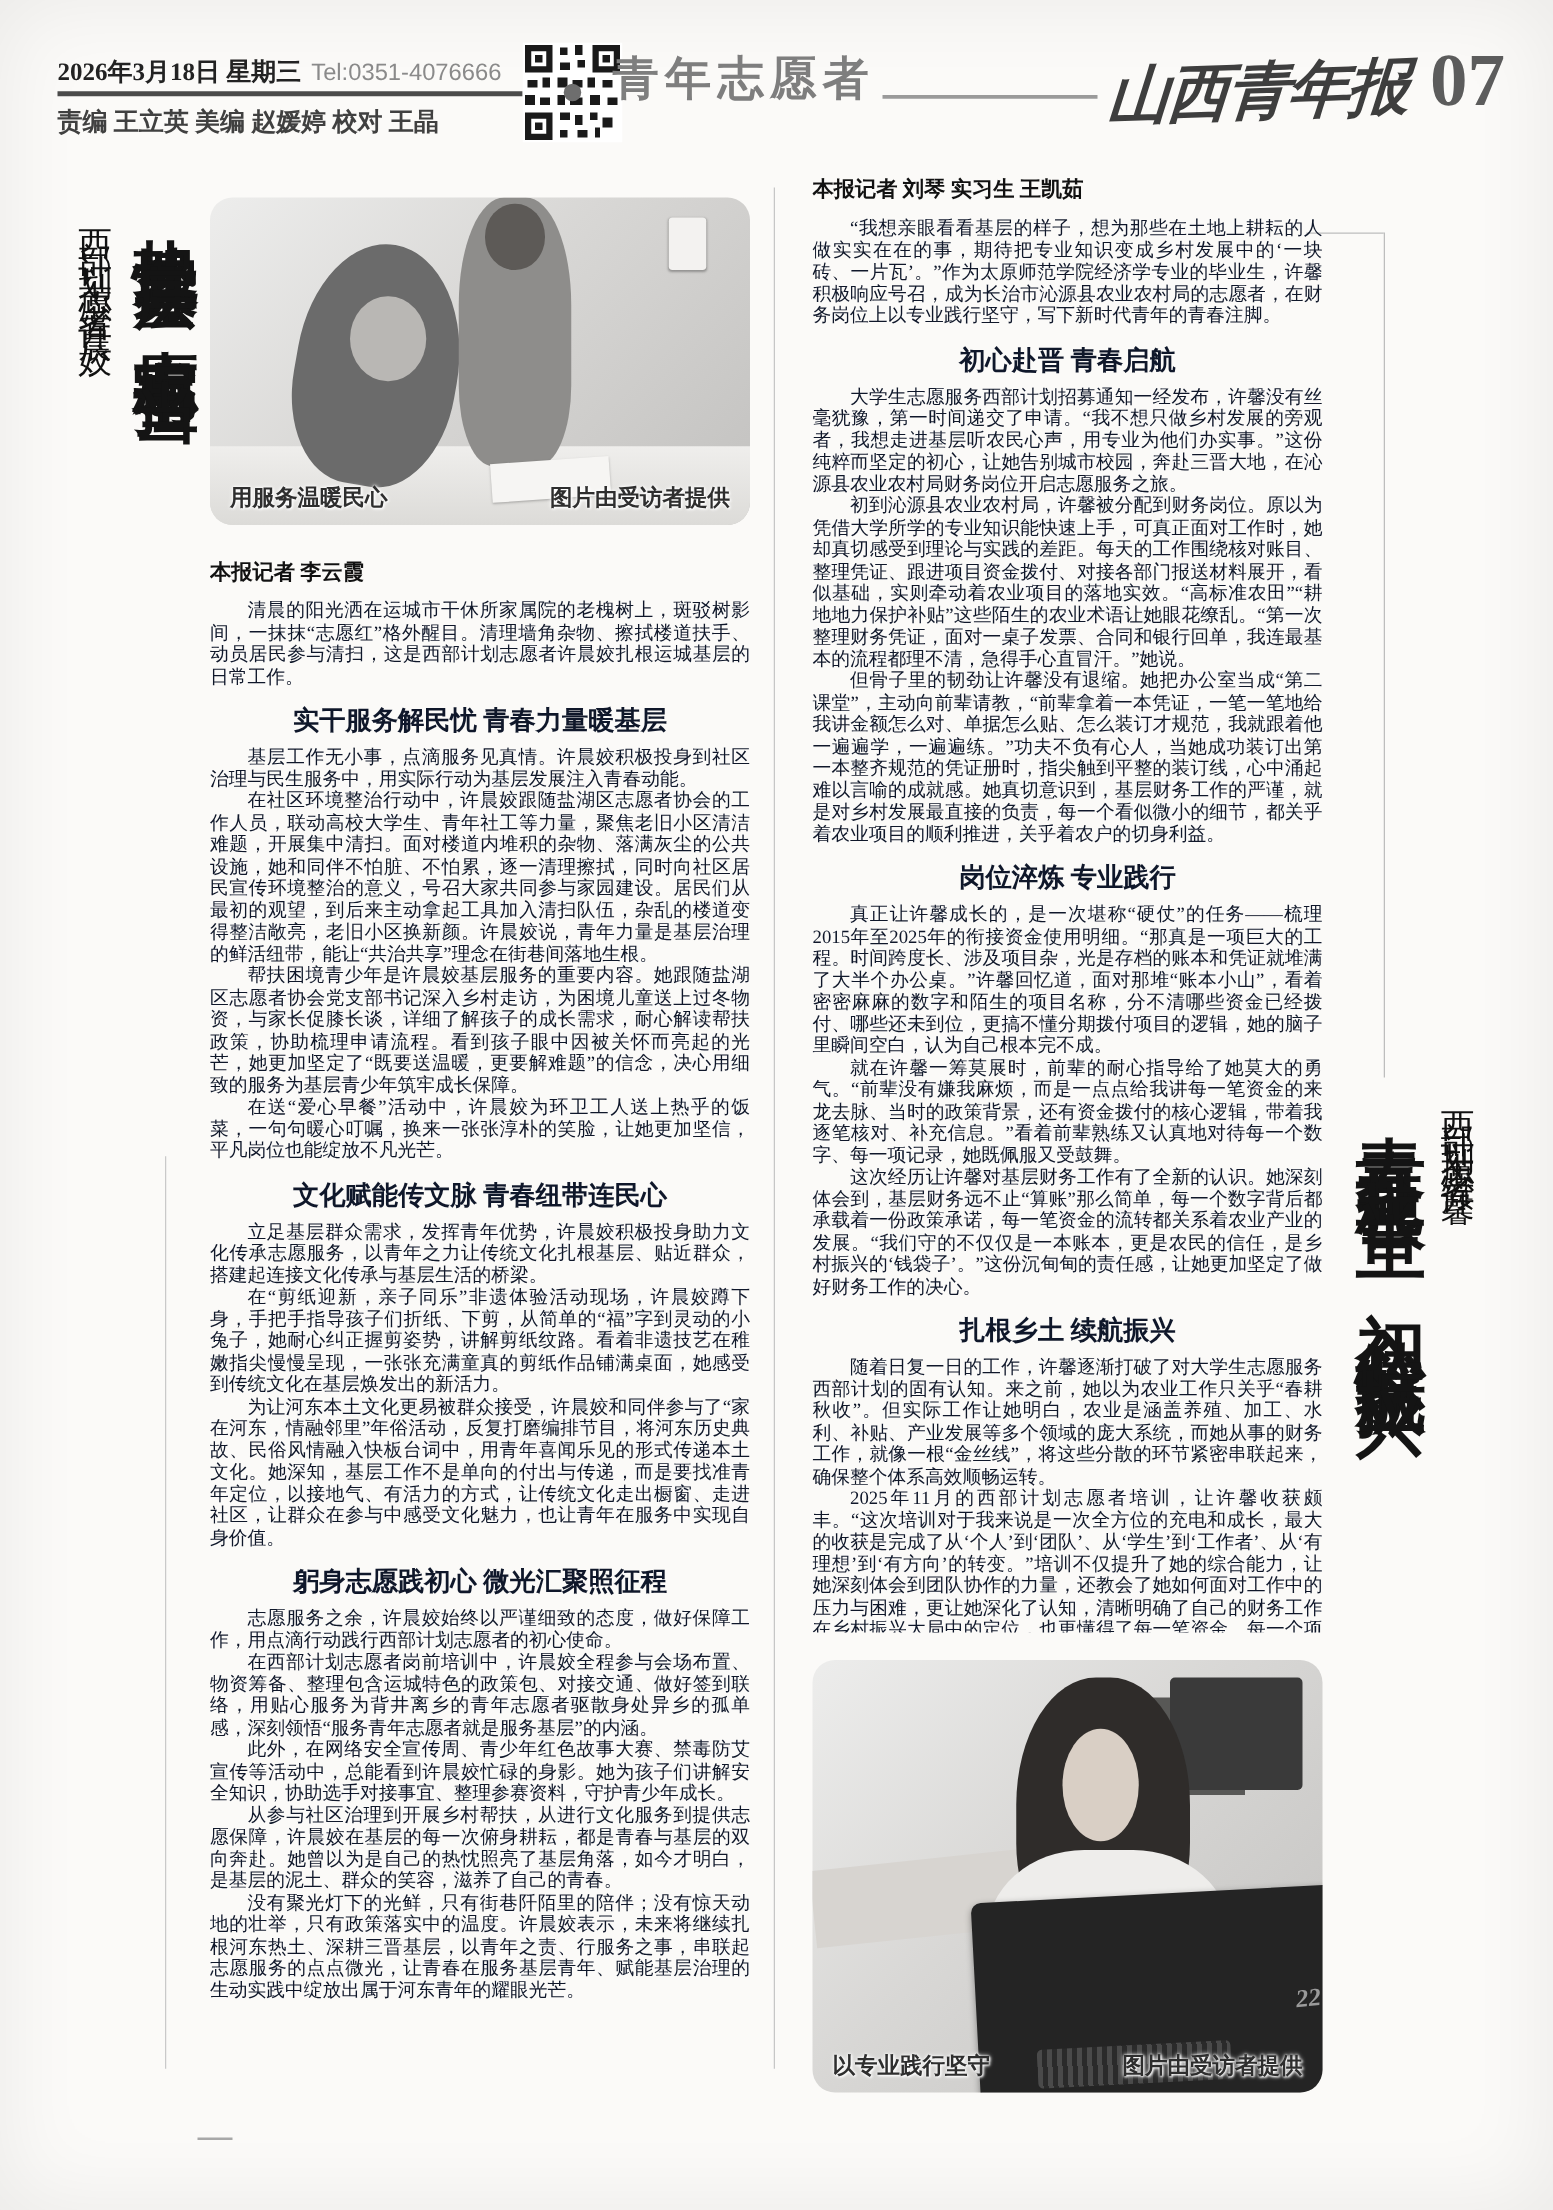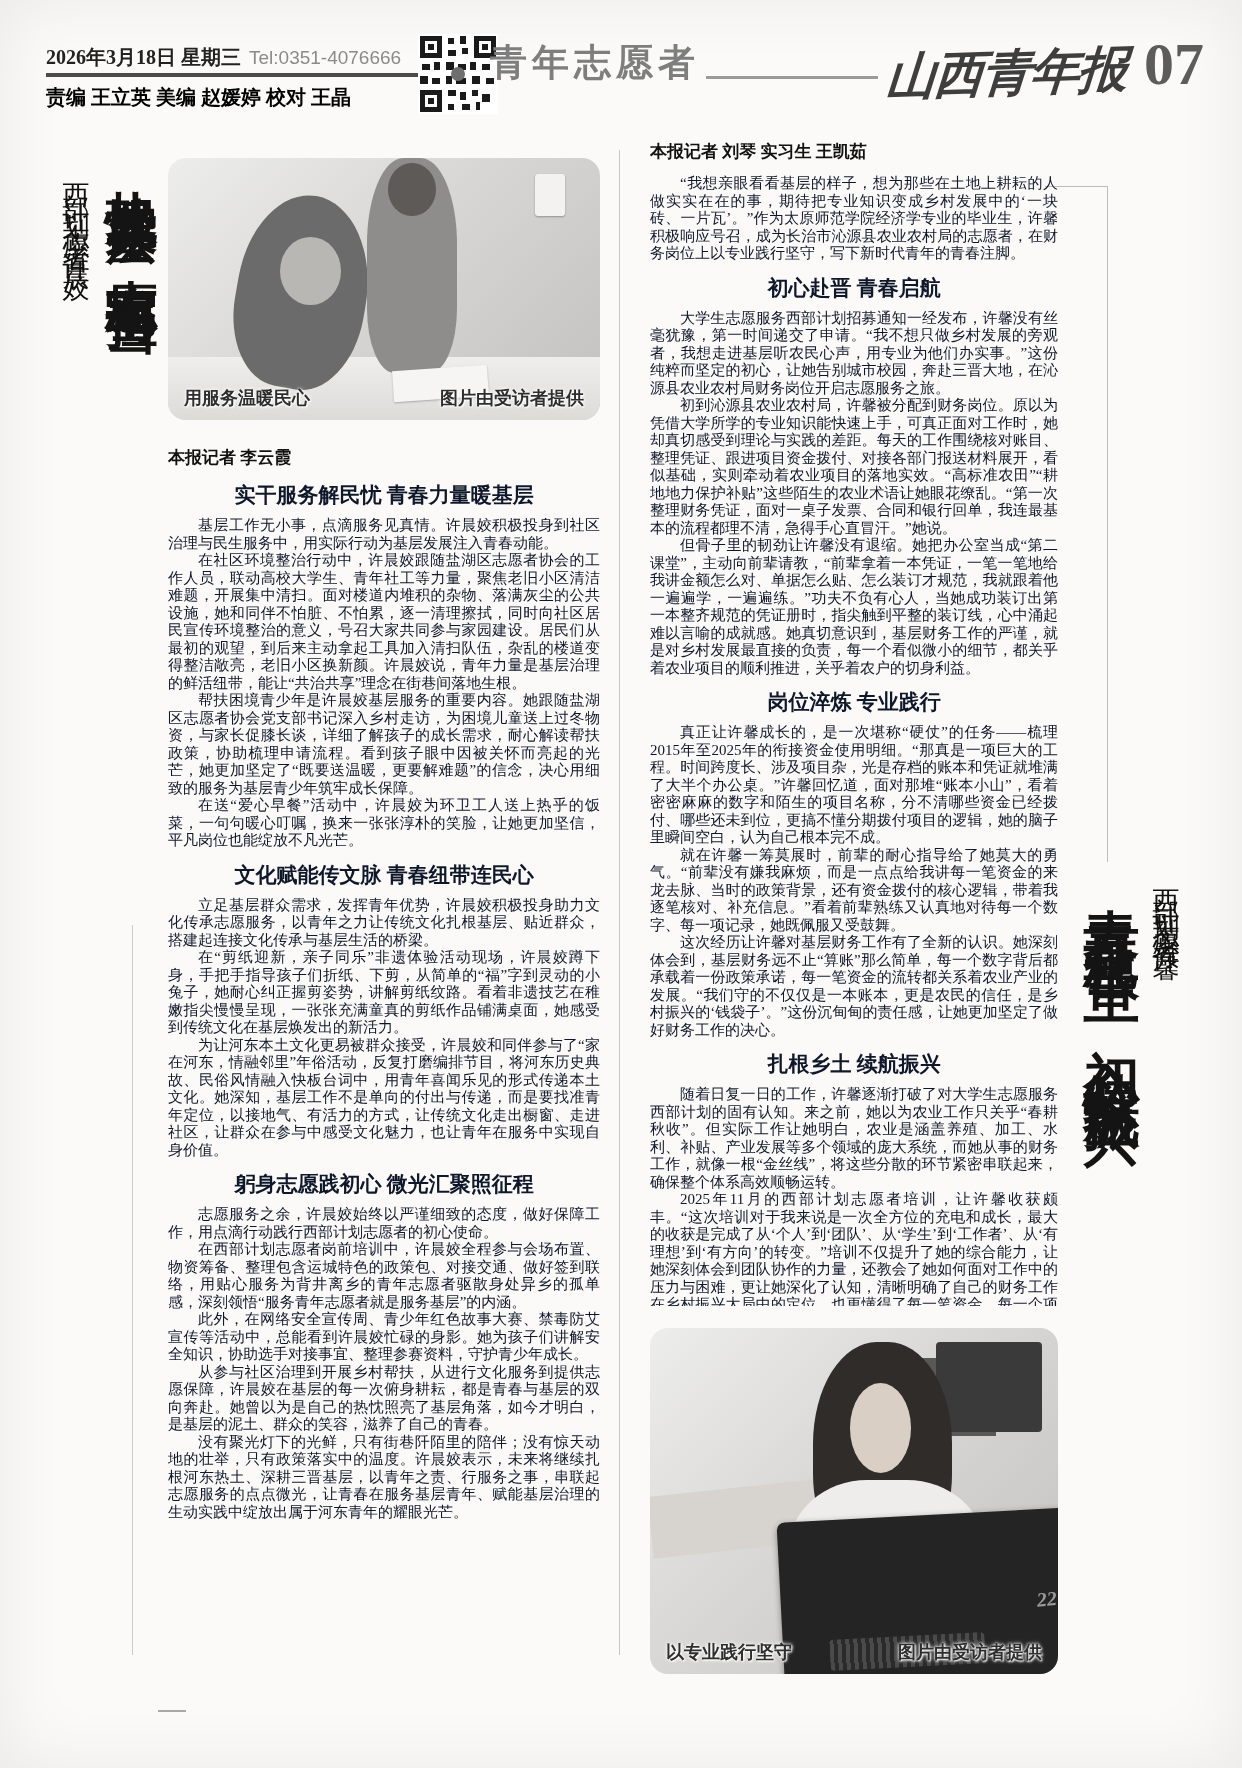--- a/index.html
+++ b/index.html
@@ -7,21 +7,21 @@
     width:1242px;height:1768px;position:relative;
     background:#fbfaf8;
     font-family:"Liberation Serif",serif;
     color:#1c1c1c;overflow:hidden;
     box-shadow:inset 0 0 70px rgba(0,0,0,0.07);
   }
   
   .hdr-date{position:absolute;left:46px;top:44px;font-size:20px;font-weight:bold;color:#222;white-space:nowrap;}
   .hdr-date .tel{font-weight:normal;color:#8a8a8a;margin-left:8px;font-family:"Liberation Sans",sans-serif;font-size:19px;}
   .hdr-rule{position:absolute;left:46px;top:73px;width:372px;height:4px;background:#4b4b4b;}
-  .hdr-editors{position:absolute;left:46px;top:84px;font-size:20px;font-weight:600;color:#000000;white-space:nowrap;}
+  .hdr-editors{position:absolute;left:46px;top:84px;font-size:20px;font-weight:600;color:#404040;white-space:nowrap;}
   .qr{position:absolute;left:418px;top:34px;width:80px;height:80px;}
   .section-title{position:absolute;left:490px;top:38px;font-size:37px;font-weight:bold;color:#7e7e7e;letter-spacing:5px;white-space:nowrap;}
   .section-rule{position:absolute;left:706px;top:76px;width:172px;height:3px;background:#9a9a9a;}
   .masthead{position:absolute;left:886px;top:40px;font-size:50px;font-weight:bold;font-style:italic;color:#3e3e3e;transform:rotate(-2deg) skewX(-6deg);letter-spacing:-2px;white-space:nowrap;}
   .pagenum{position:absolute;left:1144px;top:30px;font-size:60px;font-weight:bold;color:#5c5c5c;}
 
   
   .v{writing-mode:vertical-rl;text-orientation:upright;}
   .left-head-main{position:absolute;left:96px;top:150px;height:790px;font-size:52px;font-weight:bold;color:#141414;letter-spacing:5px;}
   .left-head-sub{position:absolute;left:58px;top:162px;height:520px;font-size:27px;color:#111;letter-spacing:10px;}
@@ -144,20 +144,21 @@
     <div class="ph p1-scarf"></div>
     <div class="ph p1-figB"></div>
     <div class="ph p1-headB"></div>
     <div class="ph p1-paper"></div>
     <div class="ph p1-cup"></div>
     <div class="cap l">用服务温暖民心</div>
     <div class="cap r">图片由受访者提供</div>
   </div>
   <p class="byline">本报记者 李云霞</p>
   <div id="left-body">
+      <p class="para">清晨的阳光洒在运城市干休所家属院的老槐树上，斑驳树影间，一抹抹“志愿红”格外醒目。清理墙角杂物、擦拭楼道扶手、动员居民参与清扫，这是西部计划志愿者许晨姣扎根运城基层的日常工作。</p>
       <h3 class="subhead">实干服务解民忧 青春力量暖基层</h3>
       <p class="para">基层工作无小事，点滴服务见真情。许晨姣积极投身到社区治理与民生服务中，用实际行动为基层发展注入青春动能。</p>
       <p class="para">在社区环境整治行动中，许晨姣跟随盐湖区志愿者协会的工作人员，联动高校大学生、青年社工等力量，聚焦老旧小区清洁难题，开展集中清扫。面对楼道内堆积的杂物、落满灰尘的公共设施，她和同伴不怕脏、不怕累，逐一清理擦拭，同时向社区居民宣传环境整治的意义，号召大家共同参与家园建设。居民们从最初的观望，到后来主动拿起工具加入清扫队伍，杂乱的楼道变得整洁敞亮，老旧小区换新颜。许晨姣说，青年力量是基层治理的鲜活纽带，能让“共治共享”理念在街巷间落地生根。</p>
       <p class="para">帮扶困境青少年是许晨姣基层服务的重要内容。她跟随盐湖区志愿者协会党支部书记深入乡村走访，为困境儿童送上过冬物资，与家长促膝长谈，详细了解孩子的成长需求，耐心解读帮扶政策，协助梳理申请流程。看到孩子眼中因被关怀而亮起的光芒，她更加坚定了“既要送温暖，更要解难题”的信念，决心用细致的服务为基层青少年筑牢成长保障。</p>
       <p class="para">在送“爱心早餐”活动中，许晨姣为环卫工人送上热乎的饭菜，一句句暖心叮嘱，换来一张张淳朴的笑脸，让她更加坚信，平凡岗位也能绽放不凡光芒。</p>
       <h3 class="subhead">文化赋能传文脉 青春纽带连民心</h3>
       <p class="para">立足基层群众需求，发挥青年优势，许晨姣积极投身助力文化传承志愿服务，以青年之力让传统文化扎根基层、贴近群众，搭建起连接文化传承与基层生活的桥梁。</p>
       <p class="para">在“剪纸迎新，亲子同乐”非遗体验活动现场，许晨姣蹲下身，手把手指导孩子们折纸、下剪，从简单的“福”字到灵动的小兔子，她耐心纠正握剪姿势，讲解剪纸纹路。看着非遗技艺在稚嫩指尖慢慢呈现，一张张充满童真的剪纸作品铺满桌面，她感受到传统文化在基层焕发出的新活力。</p>
       <p class="para">为让河东本土文化更易被群众接受，许晨姣和同伴参与了“家在河东，情融邻里”年俗活动，反复打磨编排节目，将河东历史典故、民俗风情融入快板台词中，用青年喜闻乐见的形式传递本土文化。她深知，基层工作不是单向的付出与传递，而是要找准青年定位，以接地气、有活力的方式，让传统文化走出橱窗、走进社区，让群众在参与中感受文化魅力，也让青年在服务中实现自身价值。</p>
       <h3 class="subhead">躬身志愿践初心 微光汇聚照征程</h3>

